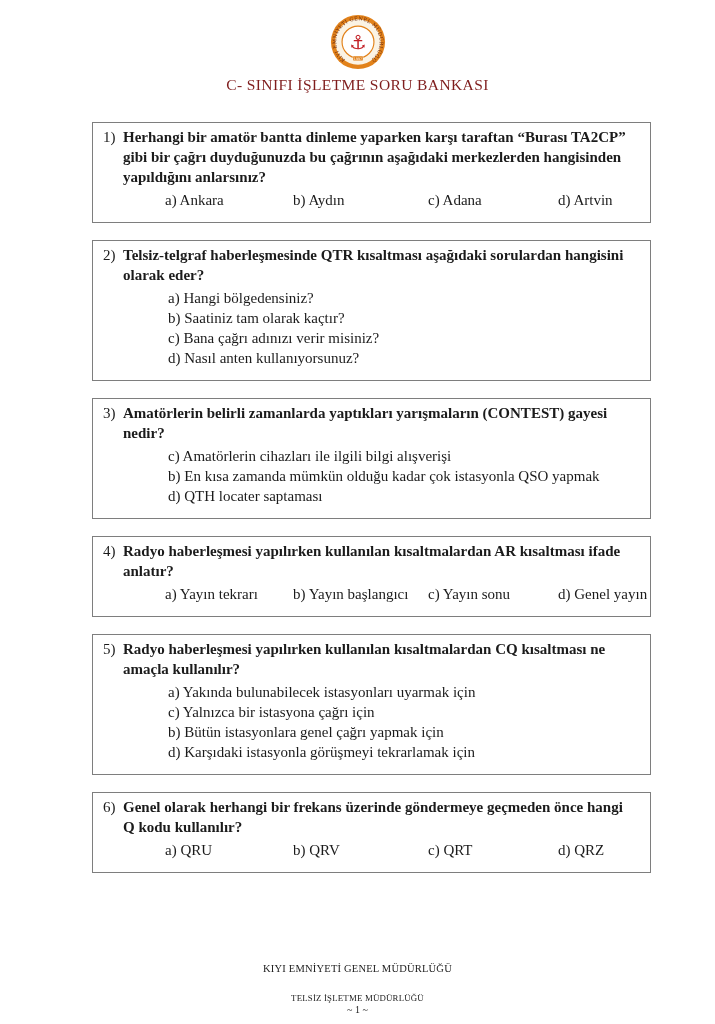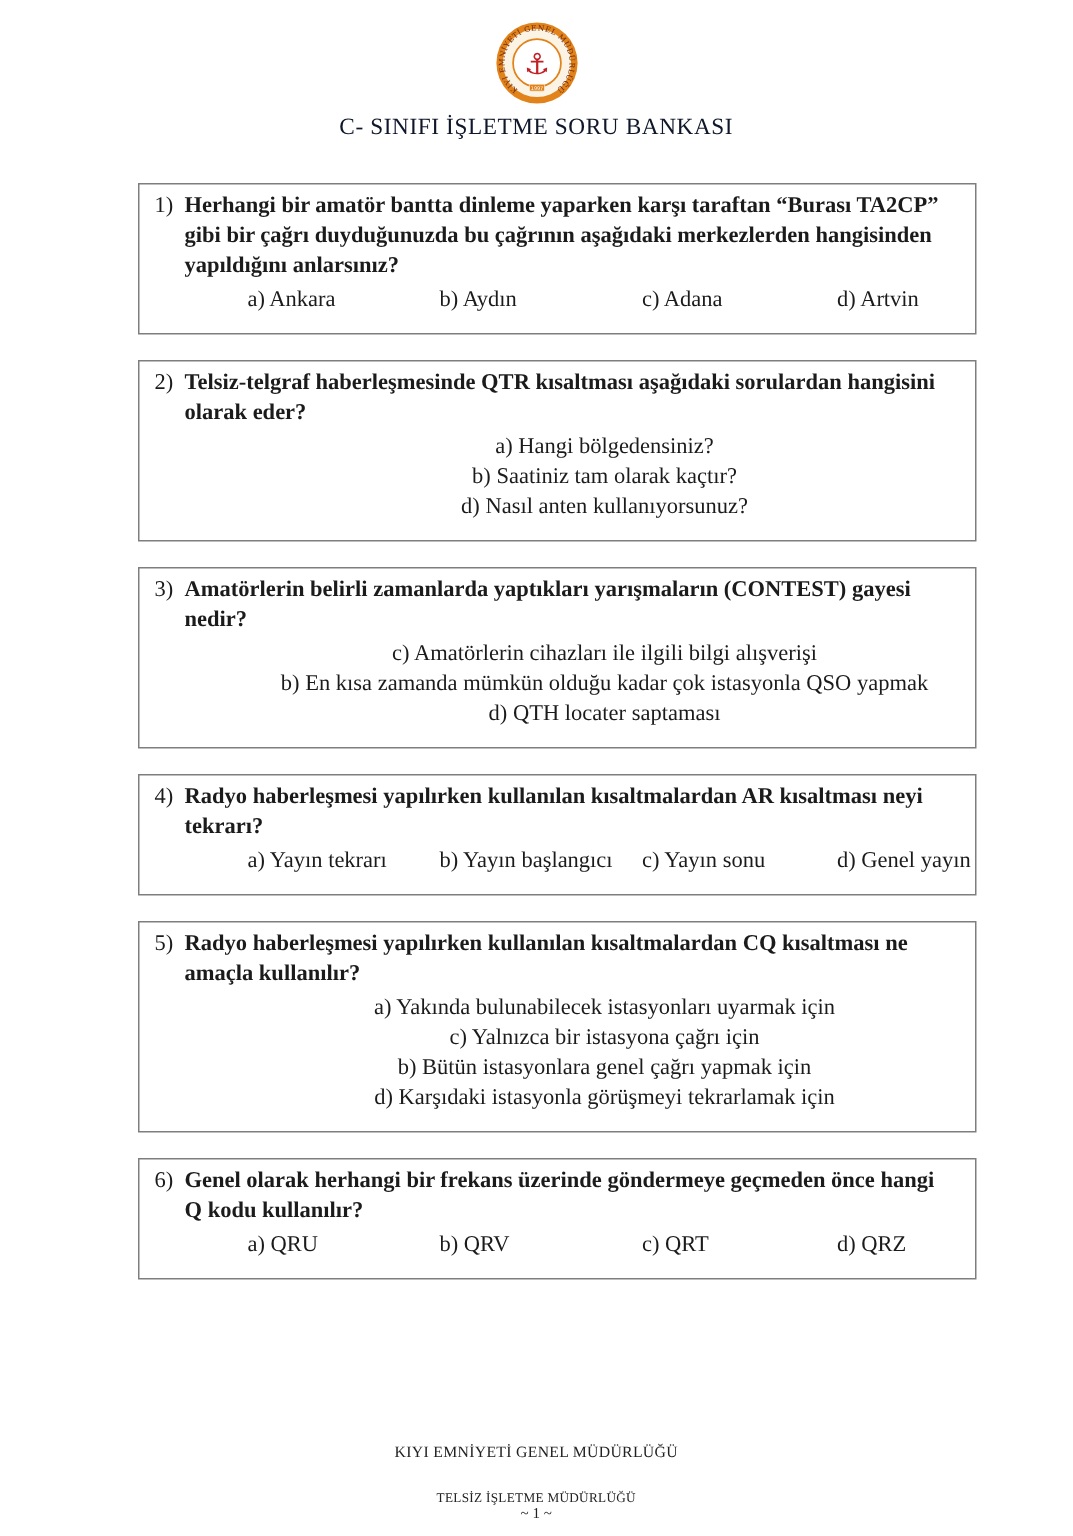--- a/index.html
+++ b/index.html
@@ -5,41 +5,41 @@
   html, body { margin: 0; padding: 0; background: #ffffff; }
   .page {
     width: 715px; height: 1024px; position: relative; overflow: hidden;
     background: #ffffff; color: #1b1b1b;
     font-family: "Liberation Serif", serif;
   }
   header { text-align: center; padding-top: 13px; }
   .logo { width: 58px; height: 58px; display: block; margin: 0 auto; }
   .title {
     font-size: 15.5px; font-weight: normal; letter-spacing: 0.4px;
-    margin: 5px 0 0 0; color: #0f172a;
+    margin: 5px 0 0 0; color: #7f1d1d;
   }
   .questions { margin: 28px 0 0 92px; width: 559px; }
   .qbox {
     box-sizing: border-box; width: 559px;
     border: 1px solid #7e7e7e;
     padding: 4px 12px 12px 10px;
     margin-bottom: 17px;
     font-size: 15px; line-height: 20px;
   }
   .qhead { display: flex; }
   .qnum { flex: 0 0 20px; }
   .qtext { flex: 1; font-weight: bold; }
   .opts { margin-top: 3px; }
   .opts.row {
     display: grid;
     grid-template-columns: 128px 135px 130px auto;
     margin-left: 62px;
   }
   .opts.list { margin-left: 65px; }
-  .opts.list .opt { display: block; text-align: center; }
+  .opts.list .opt { display: block; }
   .opts.row .opt { display: block; white-space: nowrap; }
   footer {
     position: absolute; left: 0; right: 0; bottom: 9px;
     text-align: center; color: #222222;
   }
   .f1 { font-size: 10.5px; letter-spacing: 0.2px; }
   .f2 { font-size: 8.8px; letter-spacing: 0.2px; margin-top: 19px; }
   .f3 { font-size: 10px; margin-top: 1px; }
 </style>
 </head>
@@ -78,40 +78,41 @@
   </section>
 
   <section class="qbox">
     <div class="qhead">
       <span class="qnum">2)</span>
       <span class="qtext">Telsiz-telgraf haberleşmesinde QTR kısaltması aşağıdaki sorulardan hangisini olarak eder?</span>
     </div>
     <div class="opts list">
           <span class="opt">a) Hangi bölgedensiniz?</span>
           <span class="opt">b) Saatiniz tam olarak kaçtır?</span>
+          <span class="opt">c) Bana çağrı adınızı verir misiniz?</span>
           <span class="opt">d) Nasıl anten kullanıyorsunuz?</span>
         </div>
   </section>
 
   <section class="qbox">
     <div class="qhead">
       <span class="qnum">3)</span>
       <span class="qtext">Amatörlerin belirli zamanlarda yaptıkları yarışmaların (CONTEST) gayesi nedir?</span>
     </div>
     <div class="opts list">
           <span class="opt">c) Amatörlerin cihazları ile ilgili bilgi alışverişi</span>
           <span class="opt">b) En kısa zamanda mümkün olduğu kadar çok istasyonla QSO yapmak</span>
           <span class="opt">d) QTH locater saptaması</span>
         </div>
   </section>
 
   <section class="qbox">
     <div class="qhead">
       <span class="qnum">4)</span>
-      <span class="qtext">Radyo haberleşmesi yapılırken kullanılan kısaltmalardan AR kısaltması neyi tekrarı?</span>
+      <span class="qtext">Radyo haberleşmesi yapılırken kullanılan kısaltmalardan AR kısaltması ifade anlatır?</span>
     </div>
     <div class="opts row">
           <span class="opt">a) Yayın tekrarı</span>
           <span class="opt">b) Yayın başlangıcı</span>
           <span class="opt">c) Yayın sonu</span>
           <span class="opt">d) Genel yayın</span>
         </div>
   </section>
 
   <section class="qbox">

